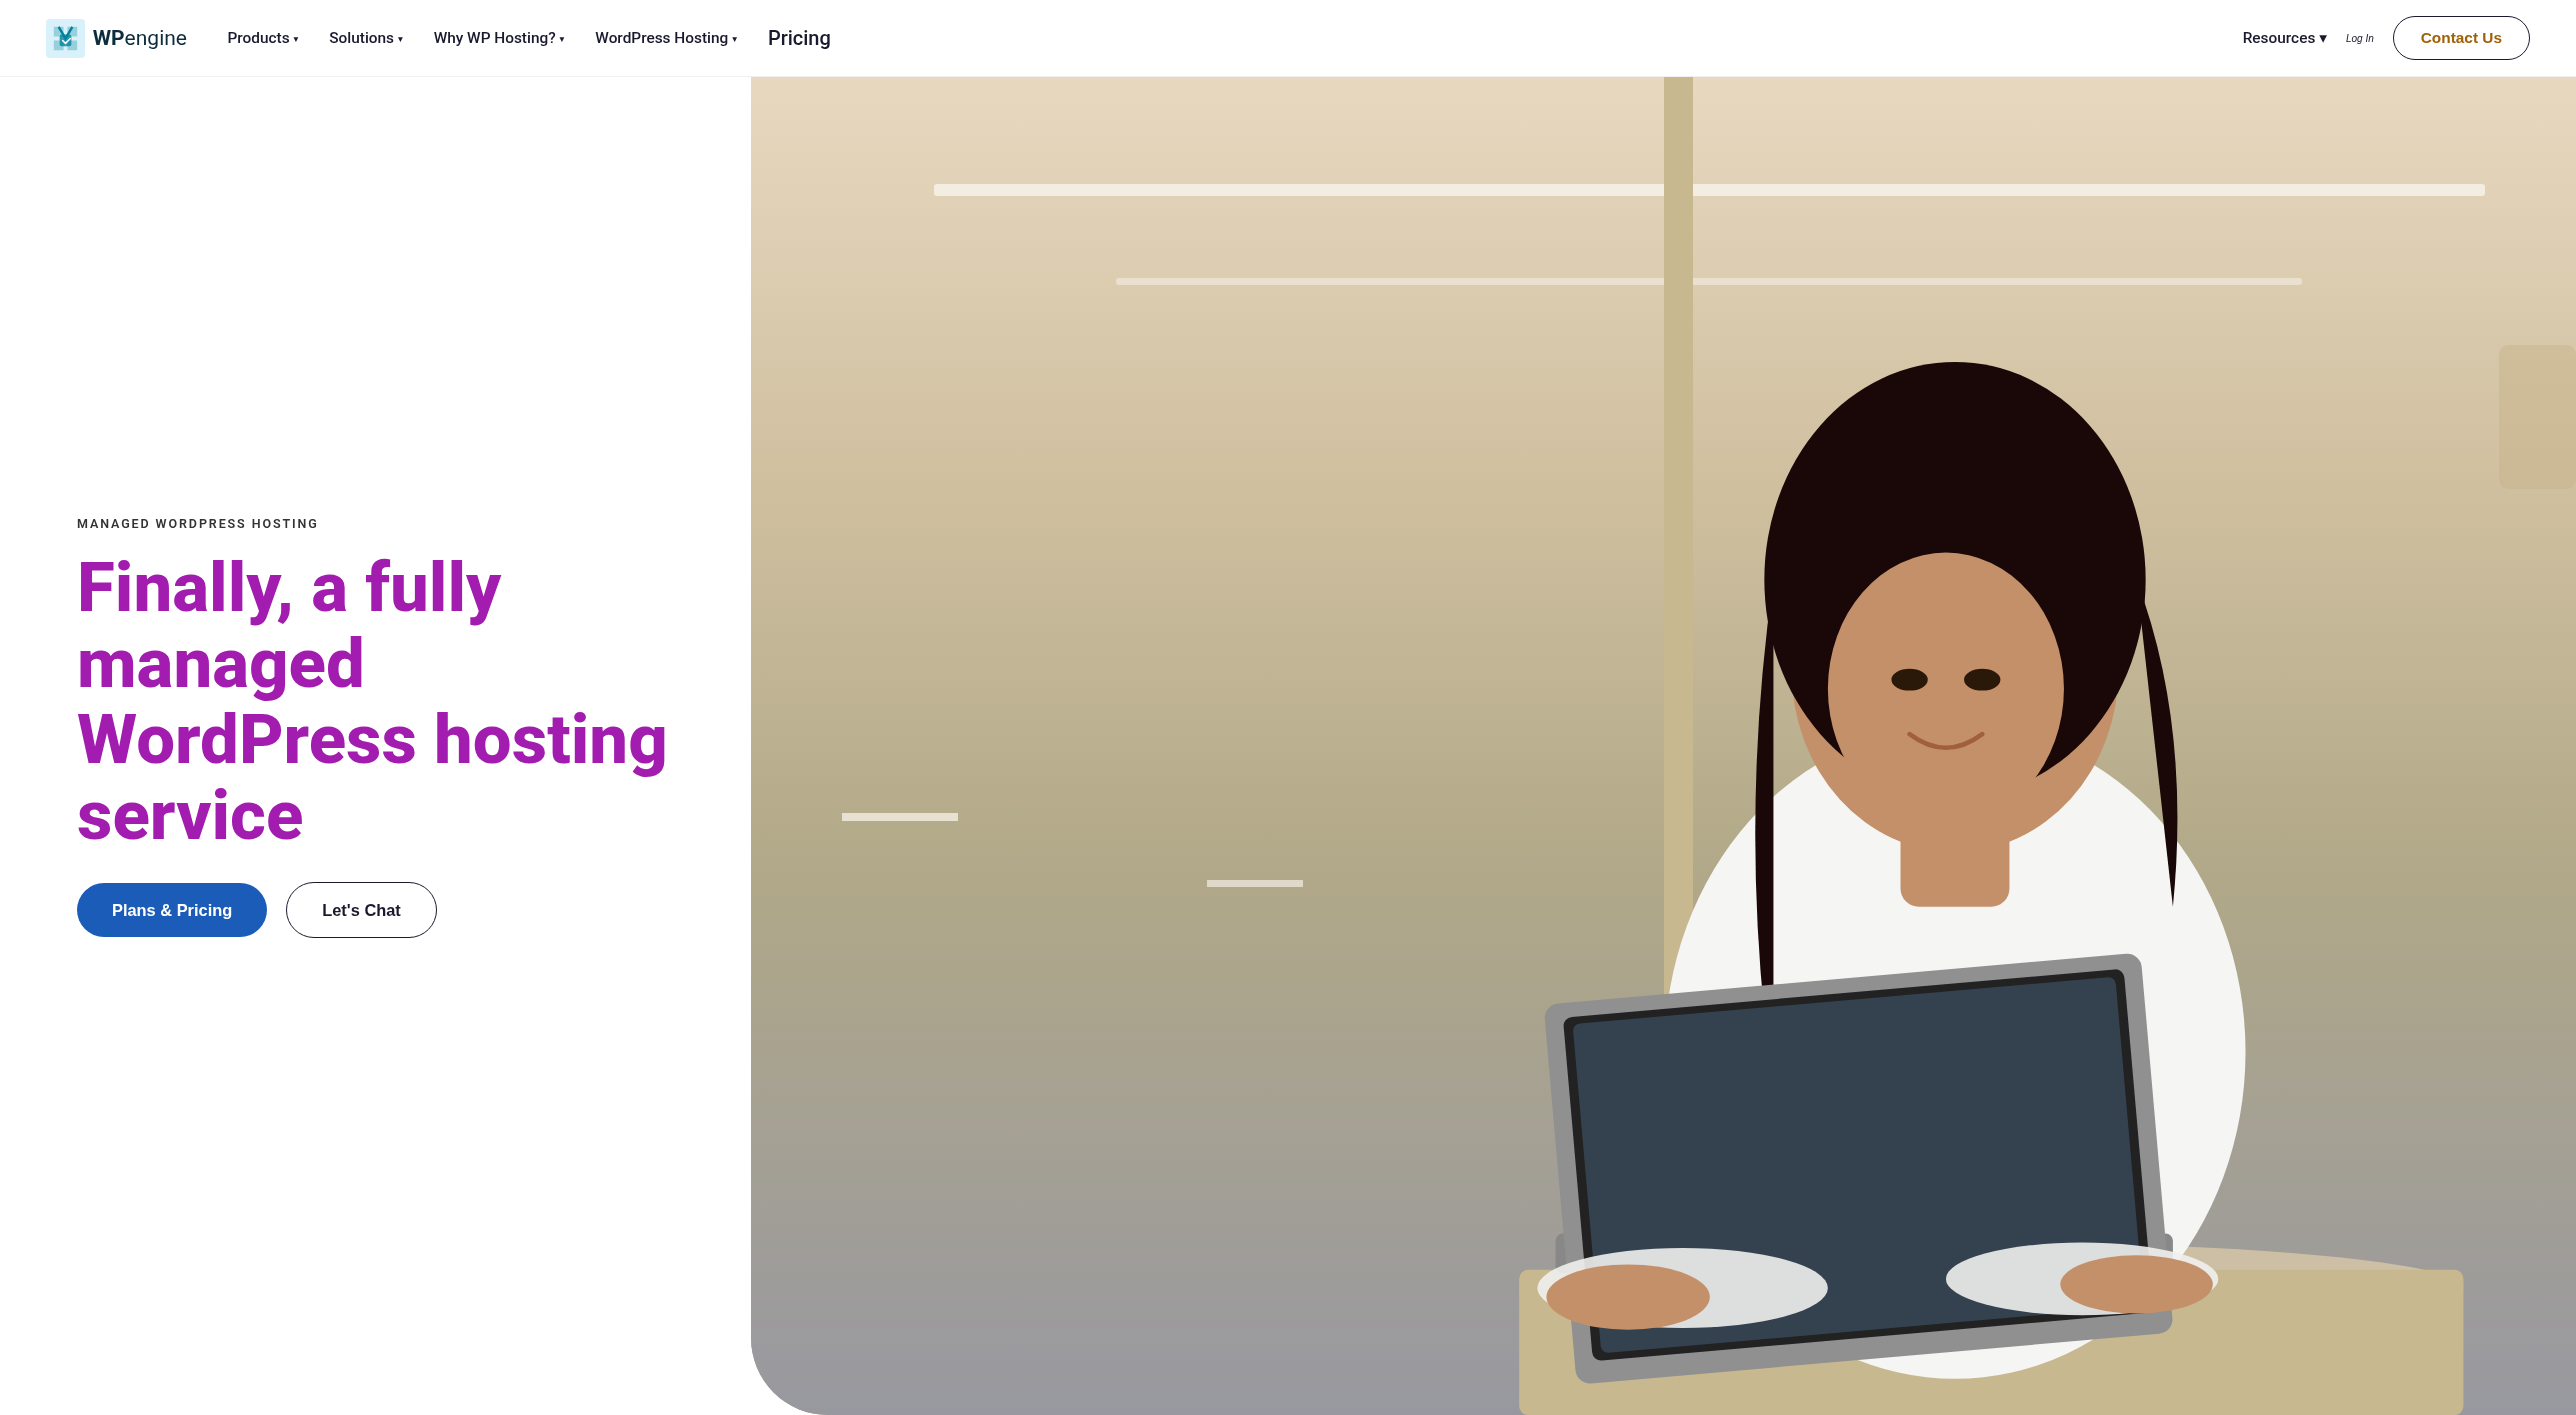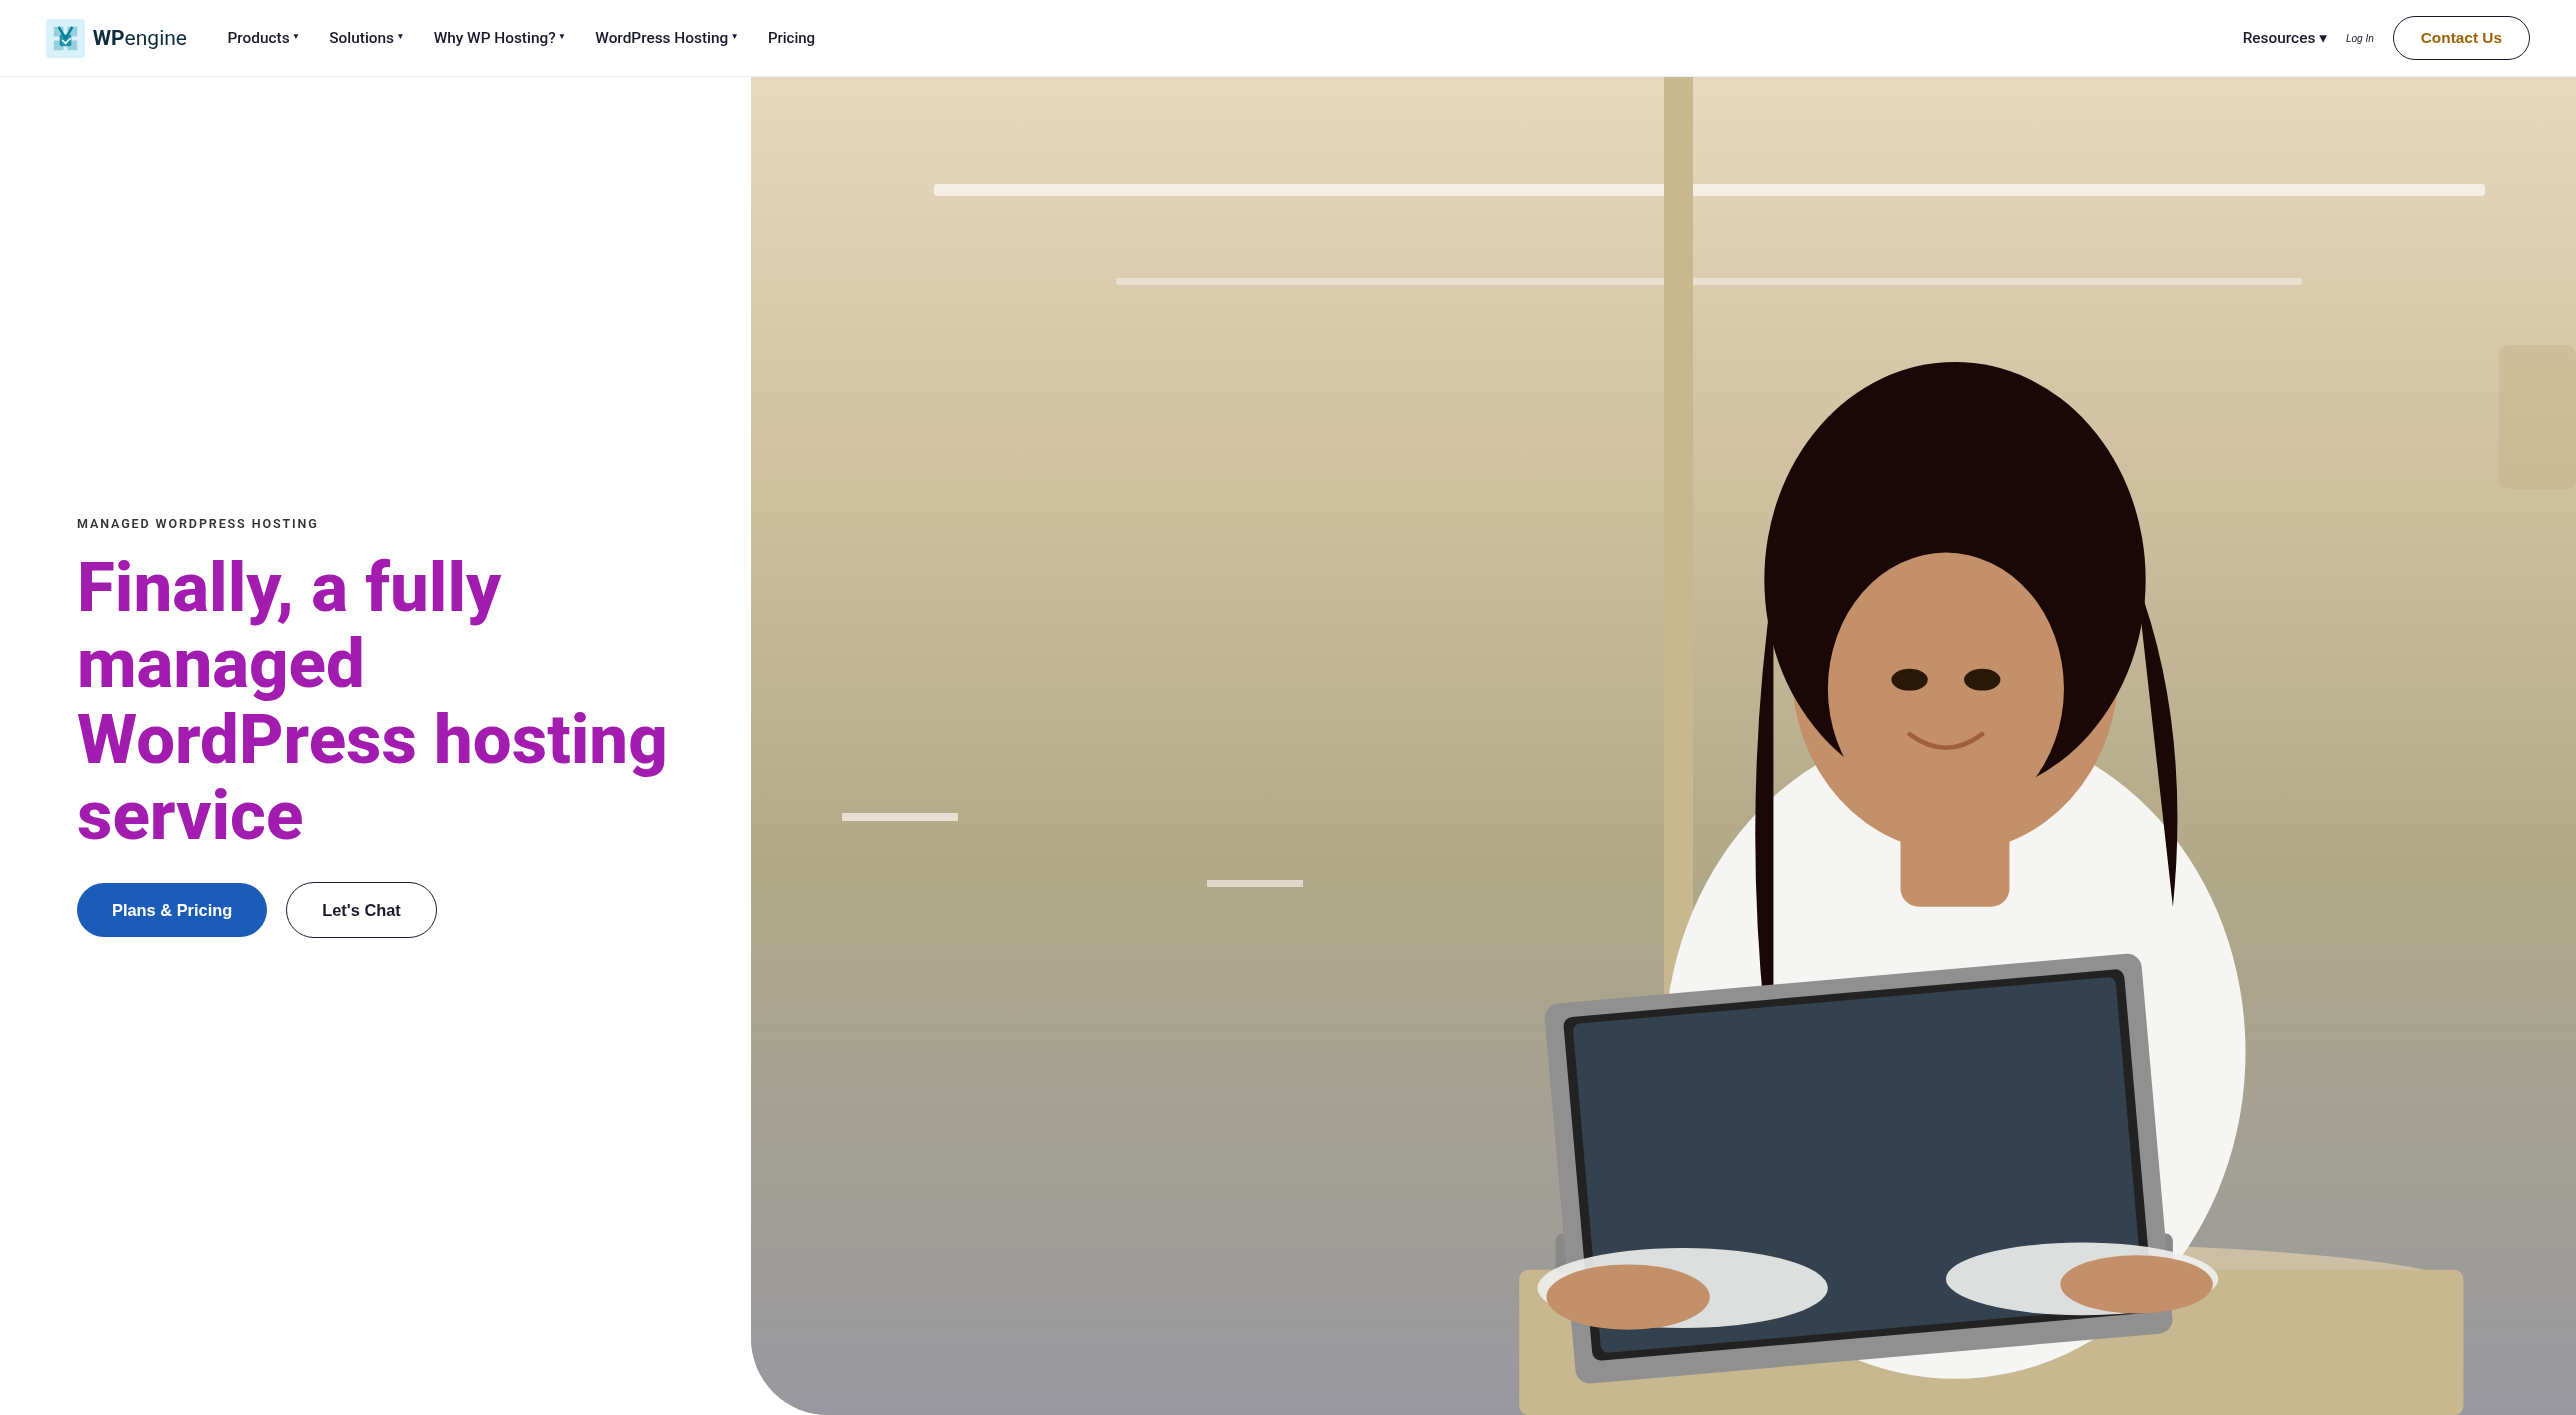--- a/index.html
+++ b/index.html
@@ -56,37 +56,38 @@
     }
 
     .nav-links {
       display: flex;
       align-items: center;
       gap: 3.9px;
     }
 
     .nav-item {
       display: flex;
+      align-items: center;
       gap: 3.9px;
       padding: 7.7px 13.5px;
       font-size: 15.4px;
       color: #1a1a2e;
       cursor: pointer;
       border-radius: 3.9px;
       font-weight: 500;
     }
 
     .nav-item .chevron {
       font-size: 9.6px;
       margin-top: 1px;
     }
 
     .nav-pricing {
       padding: 7.7px 13.5px;
-      font-size: 15px;
+      font-size: 20px;
       color: #1a1a2e;
       cursor: pointer;
       font-weight: 500;
     }
 
     .navbar-right {
       display: flex;
       align-items: center;
       gap: 19px;
     }

